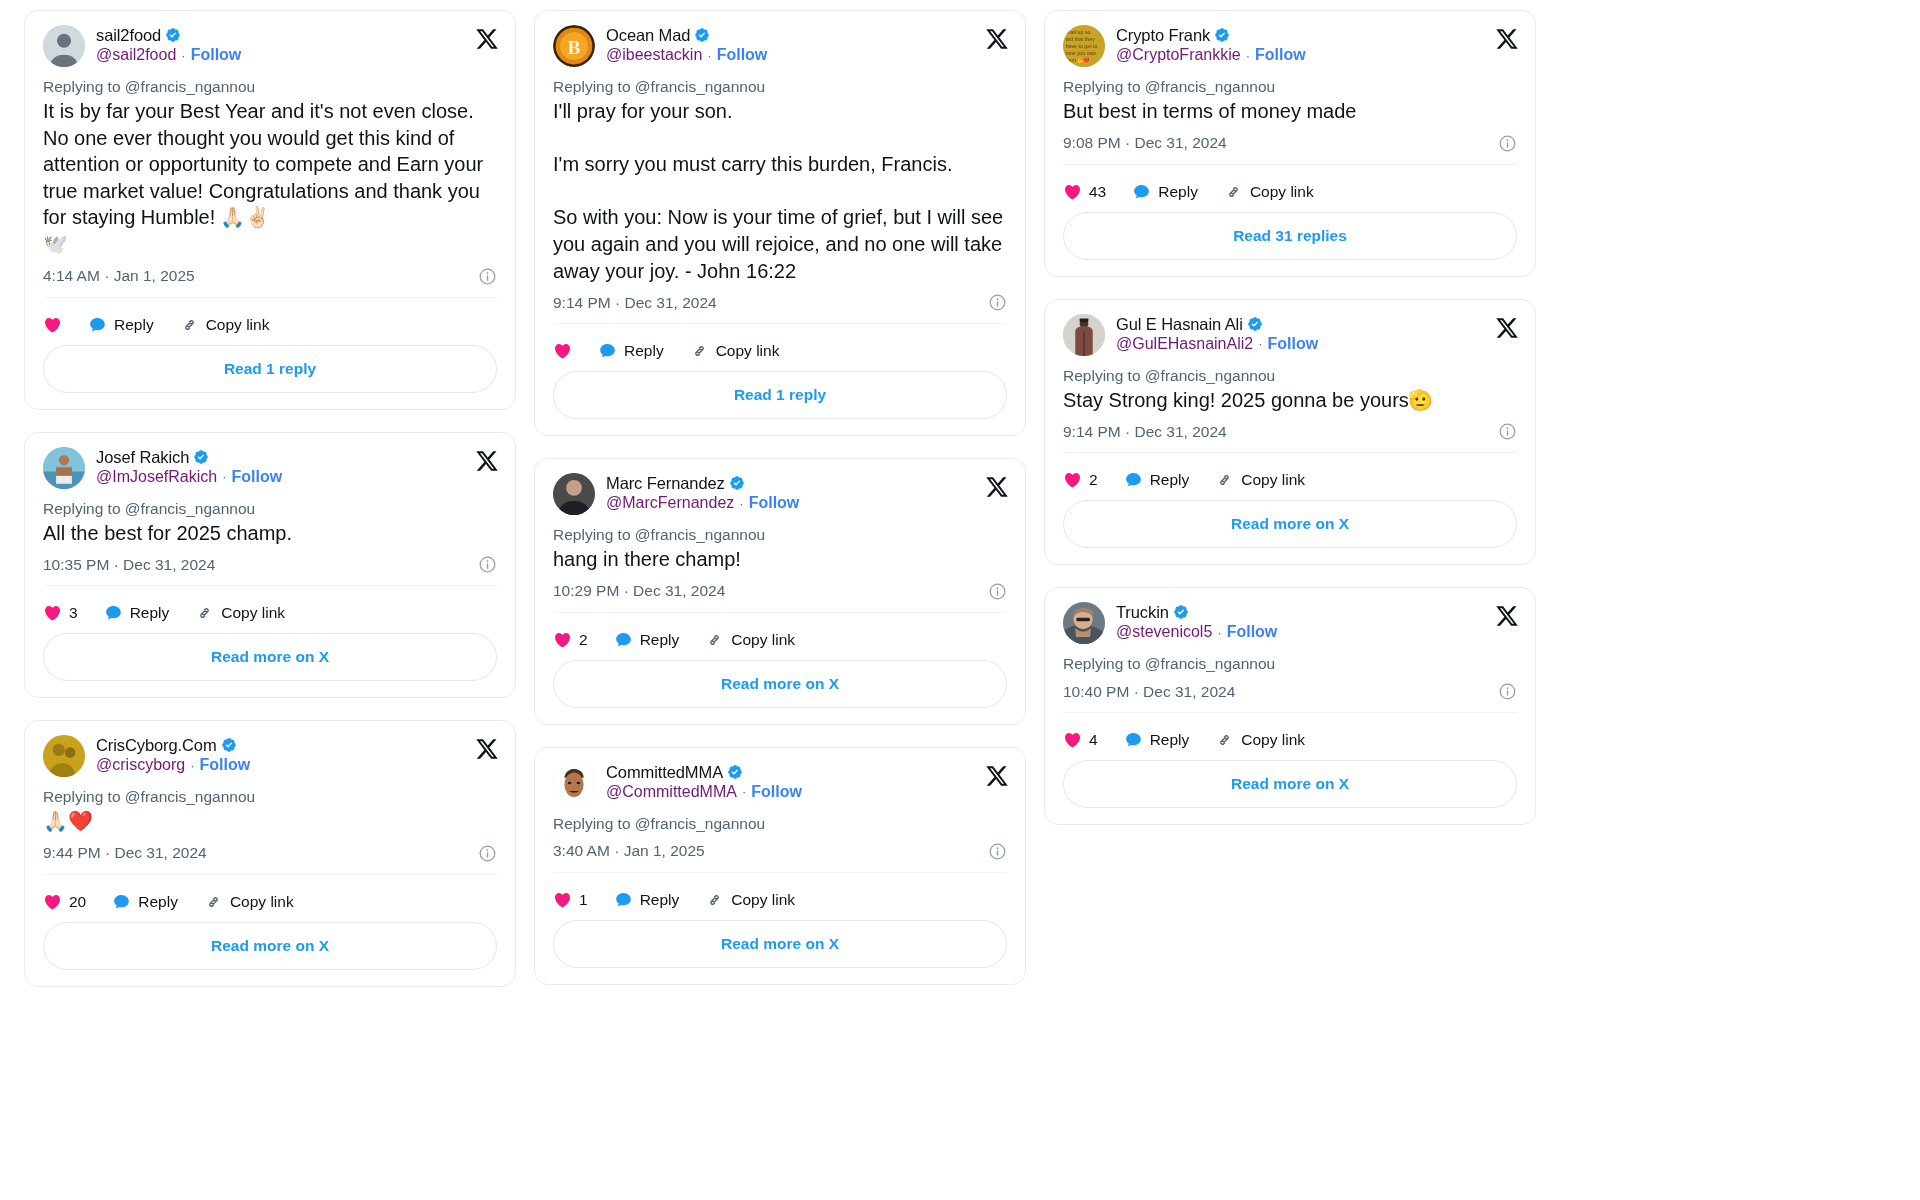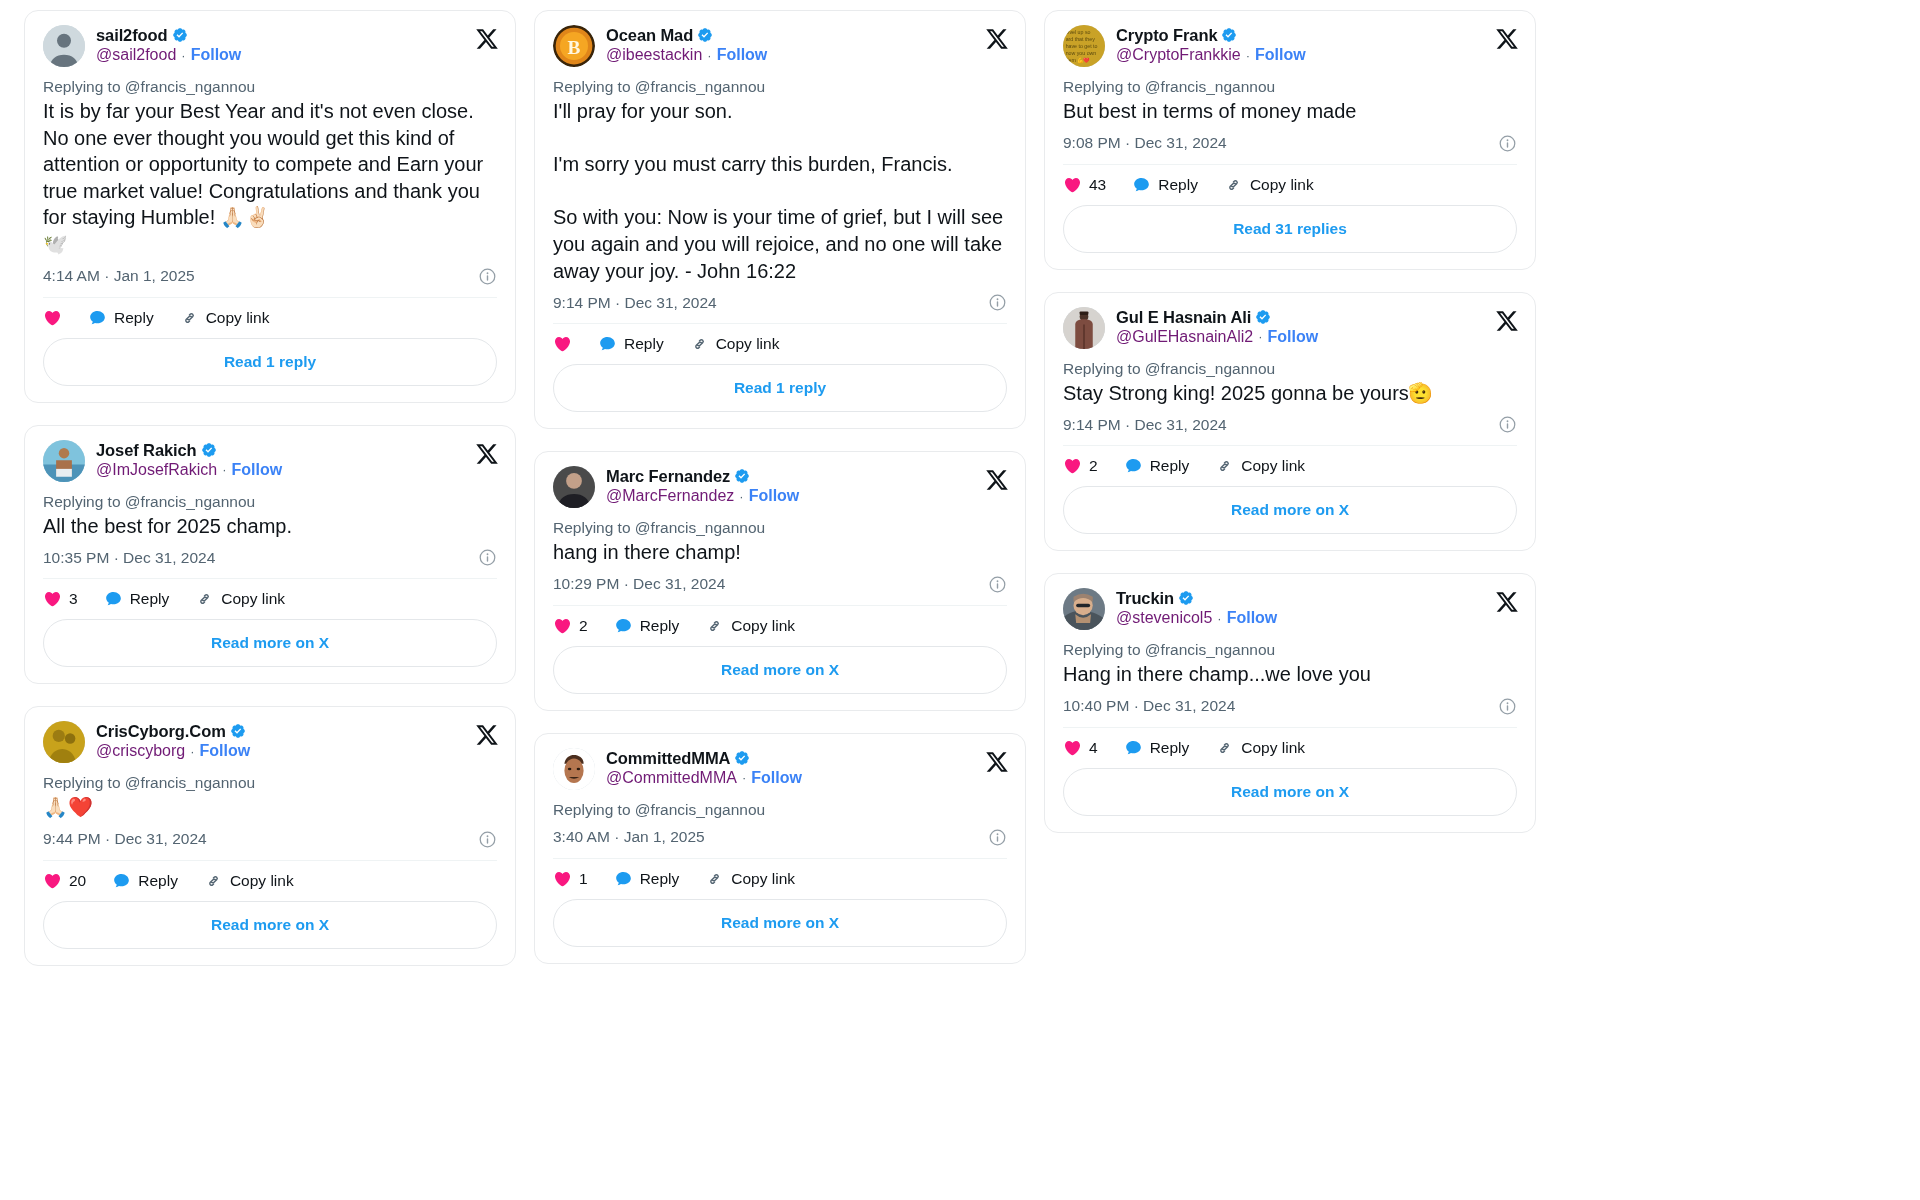--- a/index.html
+++ b/index.html
@@ -40,21 +40,21 @@
   .avatar {
     width: 42px; height: 42px; border-radius: 50%;
     flex: 0 0 42px; overflow: hidden;
     background: #cfd9de;
     position: relative;
   }
   .avatar svg { display:block; width:100%; height:100%; }
   .ident { padding-top: 1px; min-width: 0; }
   .name-row { display: flex; align-items: center; gap: 4px; line-height: 1.1; }
   .dname {
-    font-weight: bold; font-size: 16.5px; color: #0f1419;
+    font-weight: normal; font-size: 16.5px; color: #0f1419;
     letter-spacing: -0.1px; white-space: nowrap;
   }
   .verified { width: 16px; height: 16px; flex: 0 0 16px; display:block; }
   .handle-row {
     display: flex; align-items: center; gap: 5px;
     font-size: 16px; color: #536471; margin-top: 2px; white-space: nowrap;
   }
   .handle { color: #701a75; }
   .dot-sep { color: #536471; font-size: 13px; }
   .follow { color: #3b82f6; font-weight: bold; cursor: pointer; }
@@ -79,21 +79,21 @@
     display: flex; align-items: center; justify-content: space-between;
     margin-top: 9px;
   }
   .timestamp { font-size: 15.5px; color: #536471; }
   .info-icon { width: 19px; height: 19px; opacity: .62; }
 
   .divider { height: 1px; background: #eff3f4; margin: 11px 0 0 0; }
 
   .actions {
     display: flex; align-items: center; gap: 0;
-    margin-top: 11px;
+    margin-top: 18px;
     font-size: 15.5px; color: #536471; font-weight: bold;
   }
   .act { display: flex; align-items: center; gap: 7px; margin-right: 26px; cursor: pointer; }
   .act:last-child { margin-right: 0; }
   .heart { width: 19px; height: 18px; display: block; }
   .bubble { width: 19px; height: 18px; display: block; }
   .link-ico { width: 19px; height: 18px; display: block; }
   .count { color: #0f1419; font-weight: normal; font-size: 15.5px; }
   .act-label { color: #0f1419; font-weight: normal; }
 
@@ -686,21 +686,20 @@
           <span class="handle">@stevenicol5</span>
           <span class="dot-sep">·</span>
           <span class="follow">Follow</span>
         </div>
       </div>
     </div>
           <div class="replying">
       <span>Replying to</span>
       <span class="rt-handle">@francis_ngannou</span>
     </div>
-          <div class="body-text">Hang in there champ...we love you</div>
           <div class="meta-row">
       <span class="timestamp">10:40 PM · Dec 31, 2024</span>
       <svg class="info-icon" viewBox="0 0 24 24" xmlns="http://www.w3.org/2000/svg">
     <circle cx="12" cy="12" r="9.2" fill="none" stroke="#536471" stroke-width="1.6"></circle>
     <circle cx="12" cy="7.9" r="1.15" fill="#536471"></circle>
     <rect x="11.1" y="10.4" width="1.8" height="7" rx=".9" fill="#536471"></rect>
   </svg>
     </div>
           <div class="divider"></div>
           <div class="actions">

